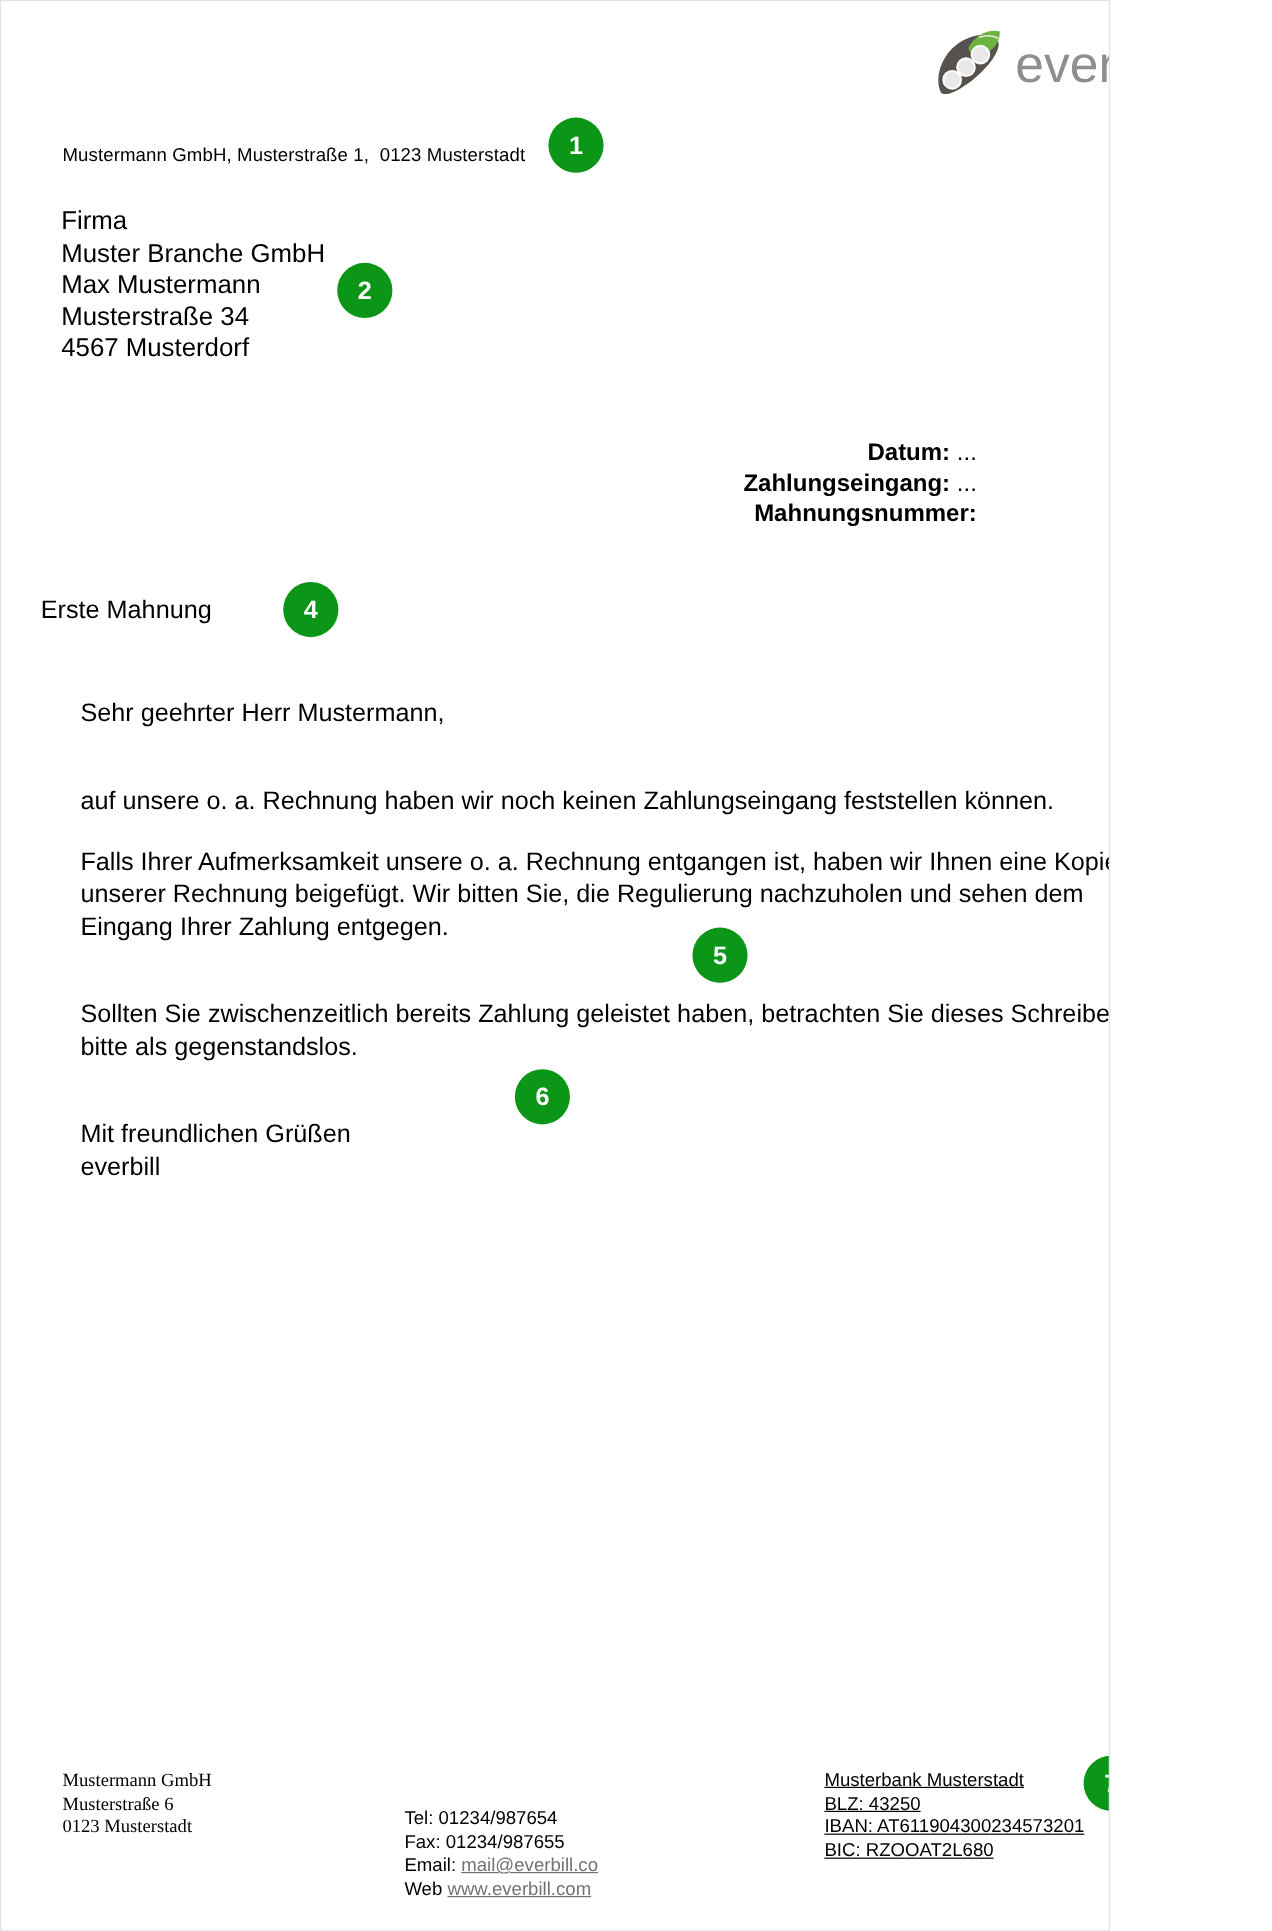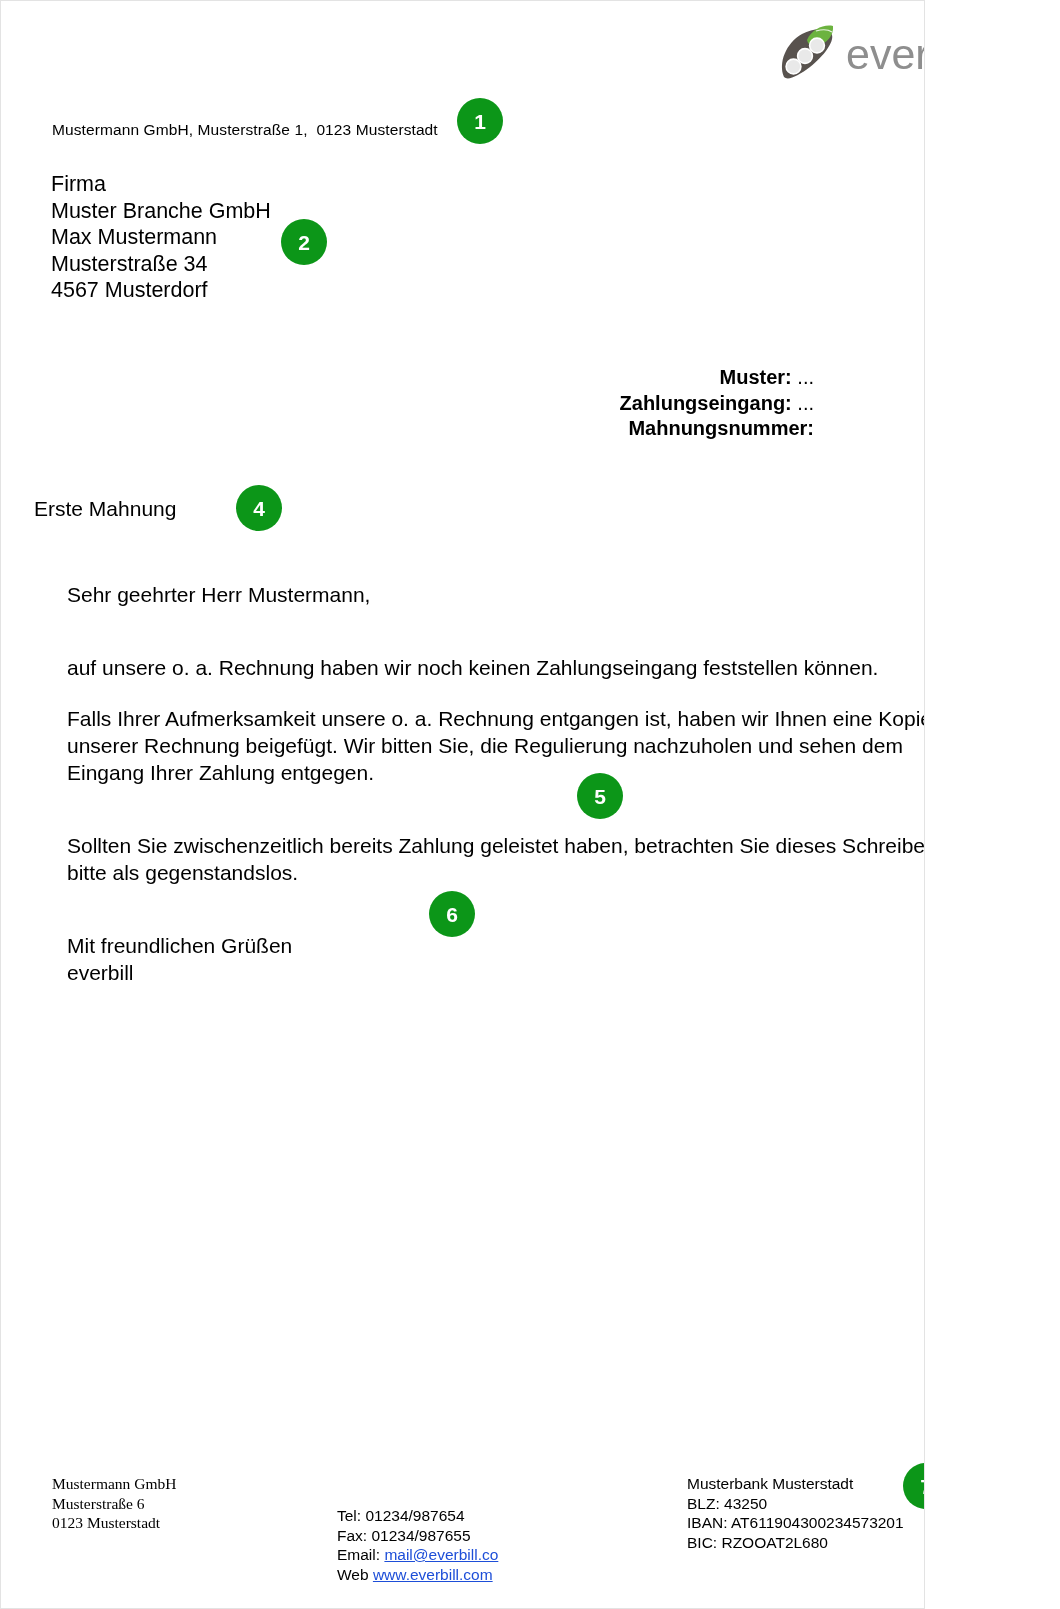--- a/index.html
+++ b/index.html
@@ -100,23 +100,23 @@
     position: absolute;
     left: 51px;
     top: 1473px;
     width: 960px;
     font-size: 15.5px;
     line-height: 19.5px;
   }
   #footer .cols { display: flex; }
   #footer .col-addr { width: 285px; font-family: Liberation Serif, serif; }
   #footer .col-contact { width: 350px; margin-top: 32px; }
-  #footer .col-bank { width: 320px; }
+  #footer .col-bank { width: 320px; text-decoration: underline; }
   #footer a {
-    color: #1d4ed8;
+    color: #737373;
     text-decoration: underline;
   }
 
   
   .marker {
     position: absolute;
     border-radius: 50%;
     background: #0c9618;
     color: #ffffff;
     font-size: 21px;
@@ -152,21 +152,21 @@
   <div id="recipient">
     <div>Firma</div>
     <div>Muster Branche GmbH</div>
     <div>Max Mustermann</div>
     <div>Musterstraße 34</div>
     <div>4567 Musterdorf</div>
   </div>
 
   <div id="meta">
     <div>
-      <span>Muster:</span>
+      <span>Datum:</span>
       <span class="val">...</span>
     </div>
     <div>
       <span>Zahlungseingang:</span>
       <span class="val">...</span>
     </div>
     <div>
       <span>Mahnungsnummer:</span>
       <span class="val"></span>
     </div>

